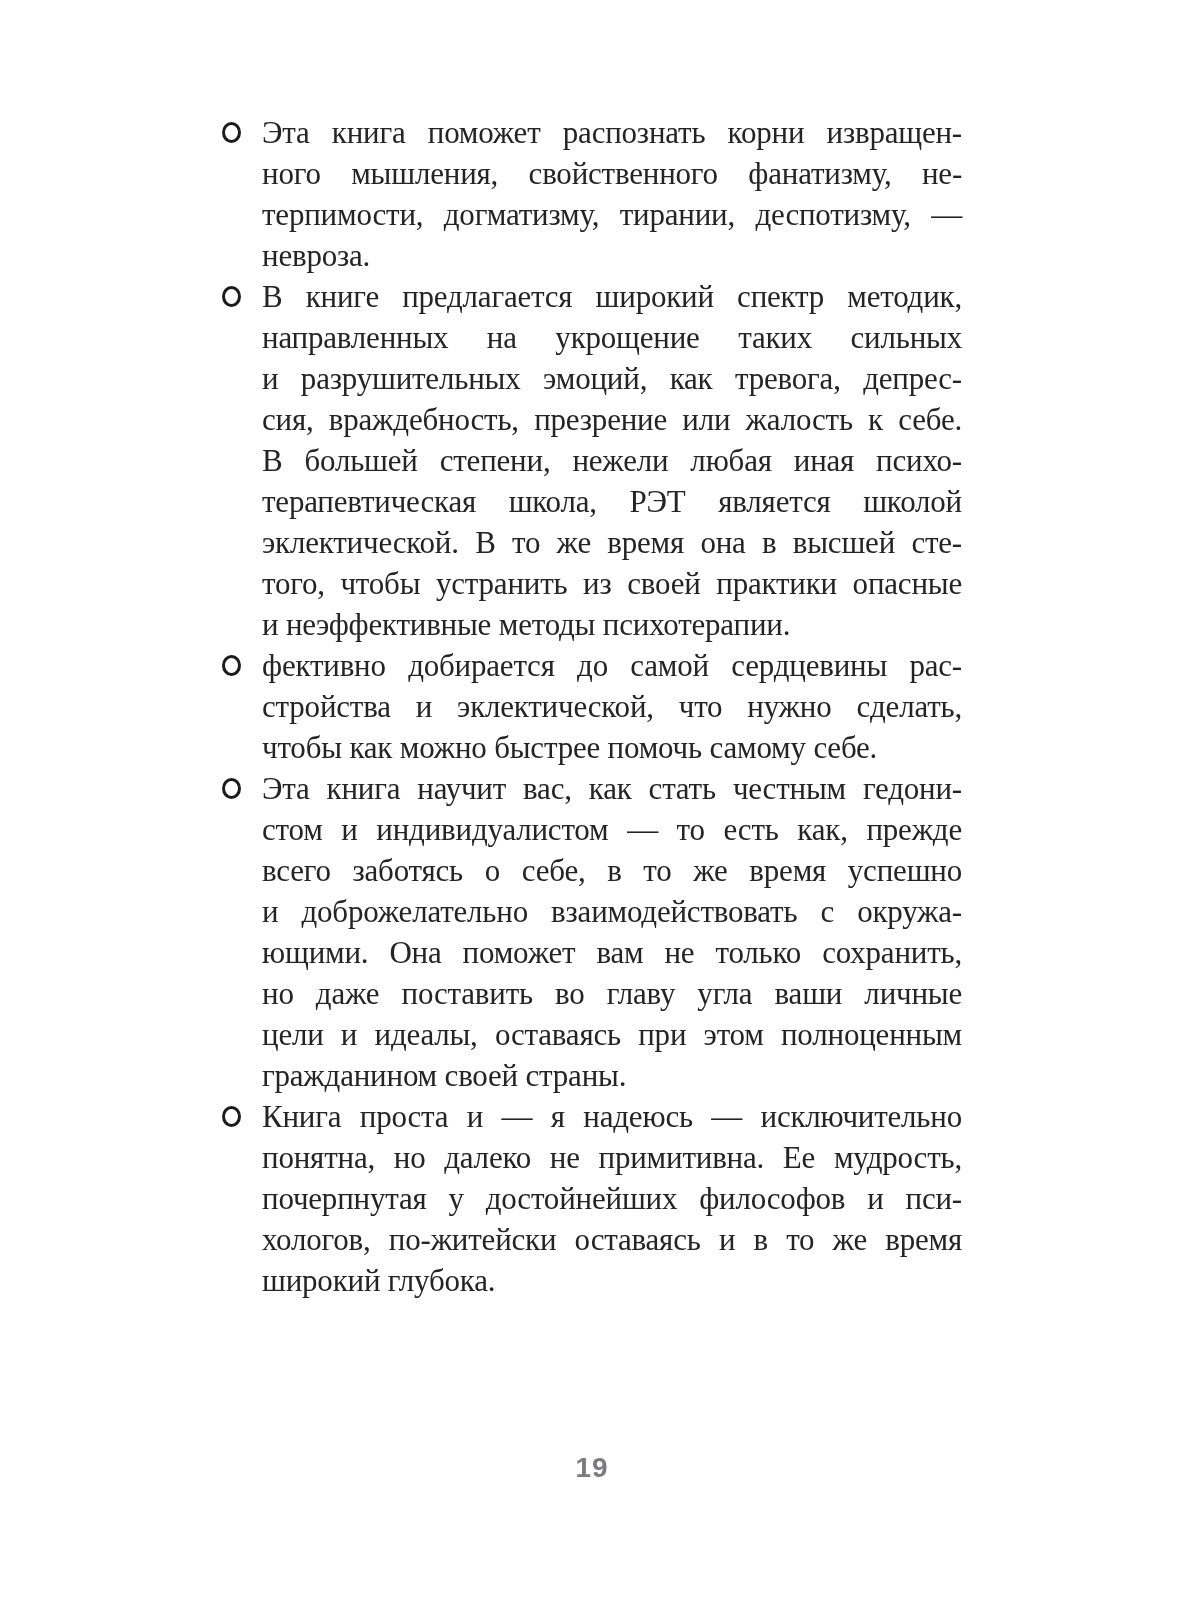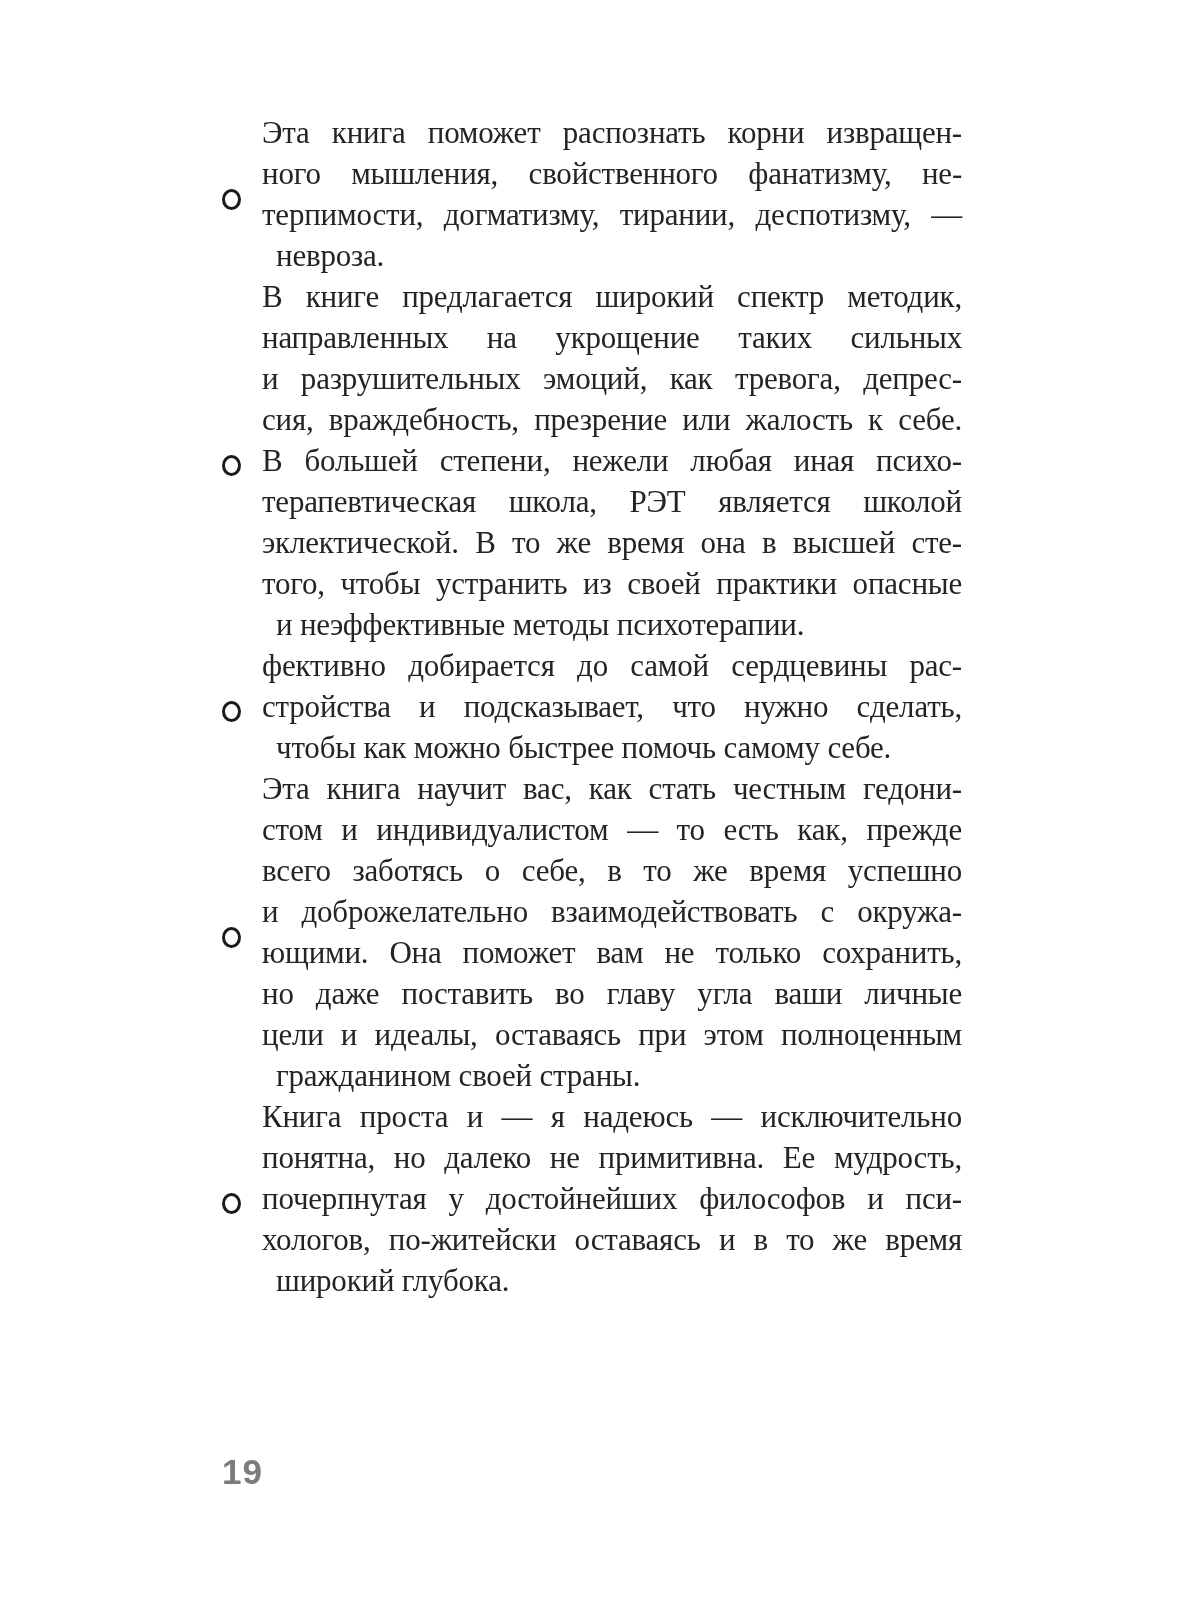--- a/index.html
+++ b/index.html
@@ -17,21 +17,21 @@
     color: #242424;
   }
   .content {
     position: absolute;
     left: 222px;
     top: 112px;
     width: 740px;
   }
   .bullet-item {
     display: flex;
-    align-items: center;
+    align-items: flex-start;
   }
   .bullet-marker {
     flex: 0 0 auto;
     width: 13px;
     height: 15px;
     border: 3px solid #1b1b1b;
     border-radius: 50%;
     margin-top: 10px;
     margin-right: 21px;
   }
@@ -42,31 +42,30 @@
     line-height: 41px;
     letter-spacing: -0.2px;
   }
   .line {
     text-align: justify;
     text-align-last: justify;
     white-space: normal;
   }
   .line.last {
     text-align-last: left;
-    margin-left: 14px;
   }
   .page-number {
     position: absolute;
     left: 222px;
     top: 1452px;
     width: 740px;
-    text-align: left;
+    text-align: center;
     font-family: "Liberation Sans", sans-serif;
     font-weight: bold;
-    font-size: 35px;
+    font-size: 28px;
     letter-spacing: 1px;
     color: #7c7c80;
   }
 </style>
 </head>
 <body>
 
 <div class="page">
   <div class="content">
       <div class="bullet-item">
@@ -89,21 +88,21 @@
           <div class="line">терапевтическая школа, РЭТ является школой</div>
           <div class="line">эклектической. В то же время она в высшей сте-</div>
           <div class="line">того, чтобы устранить из своей практики опасные</div>
           <div class="line last">и неэффективные методы психотерапии.</div>
         </div>
       </div>
       <div class="bullet-item">
         <span class="bullet-marker"></span>
         <div class="bullet-text">
           <div class="line">фективно добирается до самой сердцевины рас-</div>
-          <div class="line">стройства и подсказывает, что нужно сделать,</div>
+          <div class="line">стройства и эклектической, что нужно сделать,</div>
           <div class="line last">чтобы как можно быстрее помочь самому себе.</div>
         </div>
       </div>
       <div class="bullet-item">
         <span class="bullet-marker"></span>
         <div class="bullet-text">
           <div class="line">Эта книга научит вас, как стать честным гедони-</div>
           <div class="line">стом и индивидуалистом — то есть как, прежде</div>
           <div class="line">всего заботясь о себе, в то же время успешно</div>
           <div class="line">и доброжелательно взаимодействовать с окружа-</div>

